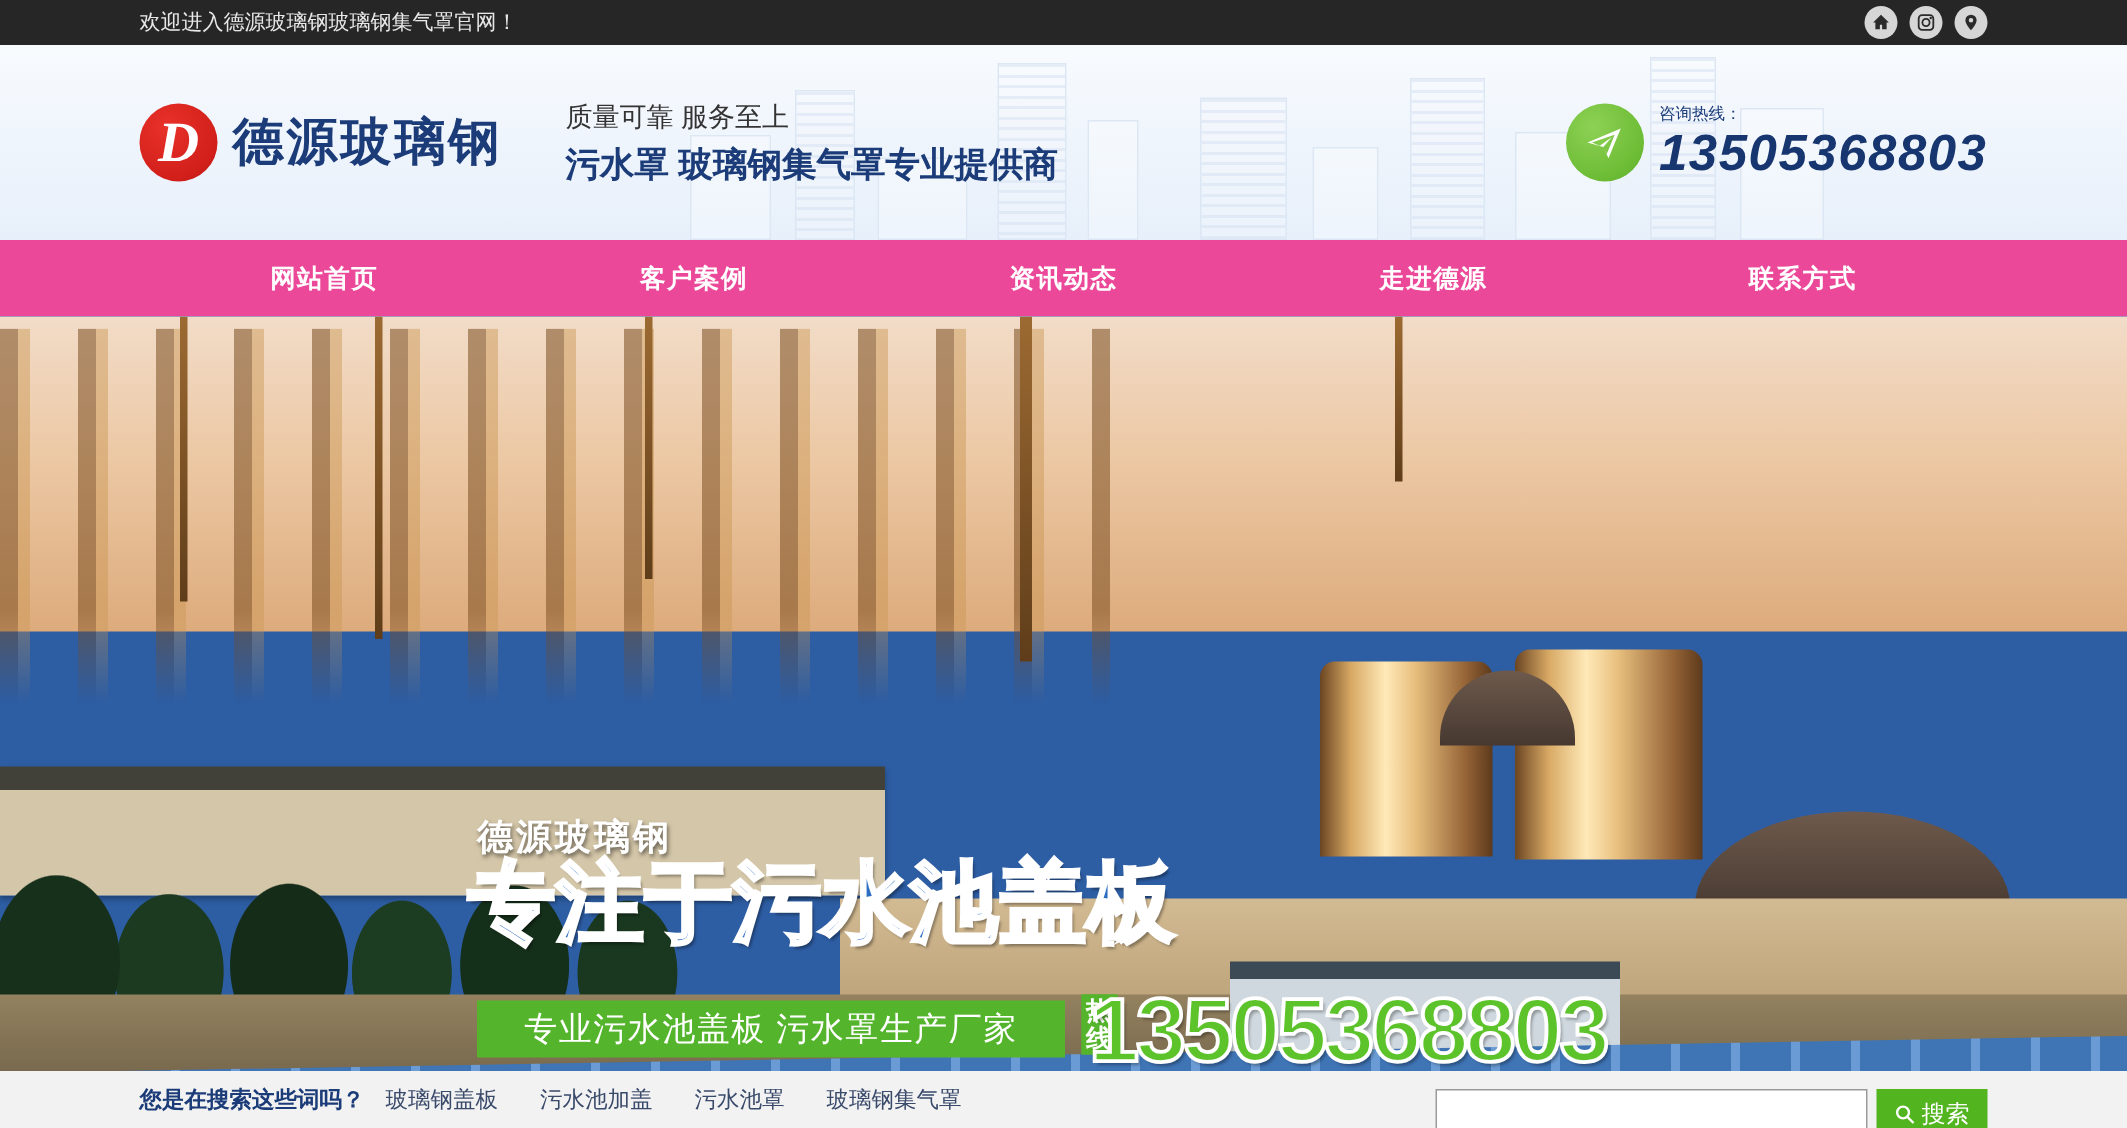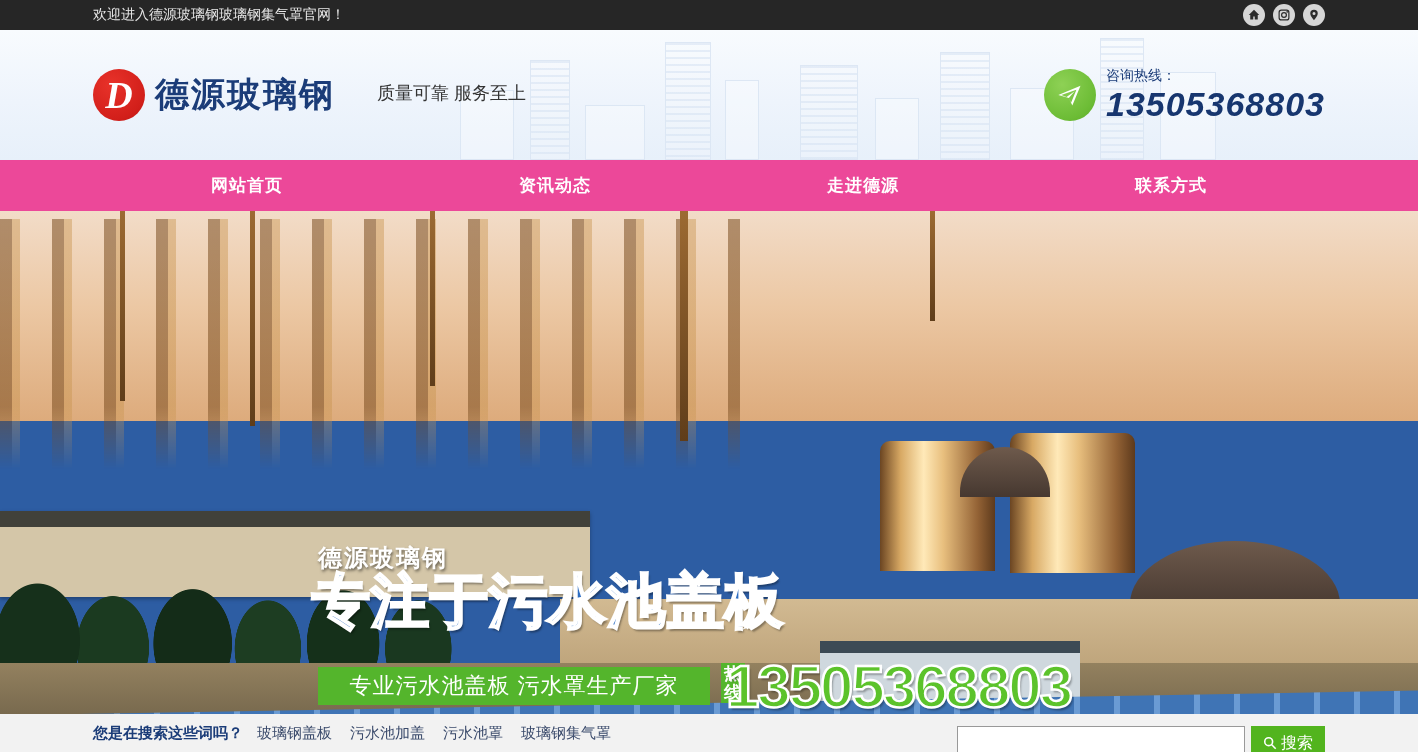--- a/index.html
+++ b/index.html
@@ -27,21 +27,21 @@
     font-family:"Liberation Serif","DejaVu Serif",serif; font-style:italic; font-weight:bold; font-size:38px; line-height:1; }
   .logo-text { margin-left:10px; font-size:34px; font-weight:bold; color:#1b3c78; letter-spacing:2px; }
   .slogan { margin-left:42px; }
   .slogan-small { font-size:18px; color:#333; margin-bottom:4px; }
   .slogan-big { font-size:23px; font-weight:bold; color:#1b3c78; }
   .hotline { margin-left:auto; display:flex; align-items:center; }
   .hotline-icon { width:52px; height:52px; border-radius:50%; background:radial-gradient(circle at 35% 30%,#8ed155,#6cbc35 70%,#5aa928);
     display:flex; align-items:center; justify-content:center; }
   .hotline-icon svg { width:28px; height:28px; }
   .hotline-txt { margin-left:10px; }
-  .hotline-label { font-size:14px; color:#1b3c78; }
+  .hotline-label { font-size:11px; color:#1b3c78; }
   .hotline-number { font-size:34px; font-weight:bold; font-style:italic; color:#17366f; letter-spacing:1px; }
 
   
   .nav { height:51px; background:#ec4899; }
   .nav-inner { width:1232px; margin:0 auto; height:100%; display:flex; }
   .nav-item { flex:1; display:flex; align-items:center; justify-content:center;
     color:#fff; font-size:17px; font-weight:bold; letter-spacing:1px; cursor:pointer; text-decoration:none; }
 
   
   .hero { position:relative; height:503px; overflow:hidden; background:#2d5da3; }
@@ -84,21 +84,21 @@
   .sales-tags { display:flex; flex-direction:column; gap:3px; margin-top:4px; }
   .sales-tags span { background:#54b52c; color:#fff; font-size:17px; font-weight:bold;
     padding:1px 3px; line-height:19px; letter-spacing:1px; }
   .sales-num { margin-left:5px; font-size:60px; line-height:56px; font-weight:bold; color:#5cc32b;
     letter-spacing:-2px; -webkit-text-stroke:2.5px #fff; text-shadow:2px 3px 2px rgba(0,0,0,.3); white-space:nowrap; }
 
   
   .strip { height:38px; background:#f2f2f2; display:flex; align-items:center; }
   .strip-inner { width:1232px; margin:0 auto; display:flex; align-items:center; }
   .strip-q { font-size:15px; font-weight:bold; color:#1b3c78; margin-right:14px; }
-  .strip-links { display:flex; gap:18px; }
+  .strip-links { display:flex; gap:28px; }
   .strip-link { font-size:15px; color:#3a4a6b; text-decoration:none; cursor:pointer; }
   .search { margin-left:auto; display:flex; align-items:flex-start; margin-top:20px; }
   .search-input { width:288px; height:34px; background:#fff; border:1px solid #999; outline:none;
     font-size:14px; padding:0 8px; color:#333; }
   .search-btn { width:74px; height:34px; margin-left:6px; background:#52b41e; border:none; color:#fff;
     font-size:16px; display:flex; align-items:center; justify-content:center; gap:4px; cursor:pointer;
     font-family:"Liberation Sans","DejaVu Sans",sans-serif; }
   .search-btn svg { width:14px; height:14px; }
 </style>
 </head>
@@ -143,38 +143,40 @@
     <div class="bld win" style="left:680px; width:44px; height:122px;"></div>
     <div class="bld" style="left:740px; width:56px; height:88px;"></div>
   </div>
   <div class="header-inner">
     <div class="logo">
       <div class="logo-mark">D</div>
       <div class="logo-text">德源玻璃钢</div>
     </div>
     <div class="slogan">
       <div class="slogan-small">质量可靠 服务至上</div>
+      <div class="slogan-big">污水罩 玻璃钢集气罩专业提供商</div>
     </div>
     <div class="hotline">
       <div class="hotline-icon">
         <svg viewBox="0 0 24 24">
             <path fill="#fff" d="M2 12l19-8-7 17-3-6.5L2 12zm9 2.5l2 4 4.5-11L4.5 12l4.5 1.8 7-5-5 5.7z"></path>
           </svg>
       </div>
       <div class="hotline-txt">
         <div class="hotline-label">咨询热线：</div>
         <div class="hotline-number">13505368803</div>
       </div>
     </div>
   </div>
 </div>
 
 <div class="nav">
   <div class="nav-inner">
     <a class="nav-item">网站首页</a>
+    <a class="nav-item">客户案例</a>
     <a class="nav-item">资讯动态</a>
     <a class="nav-item">走进德源</a>
     <a class="nav-item">联系方式</a>
   </div>
 </div>
 
 <div class="hero">
 
   <div class="sky"></div>
   <div class="towers"></div>

